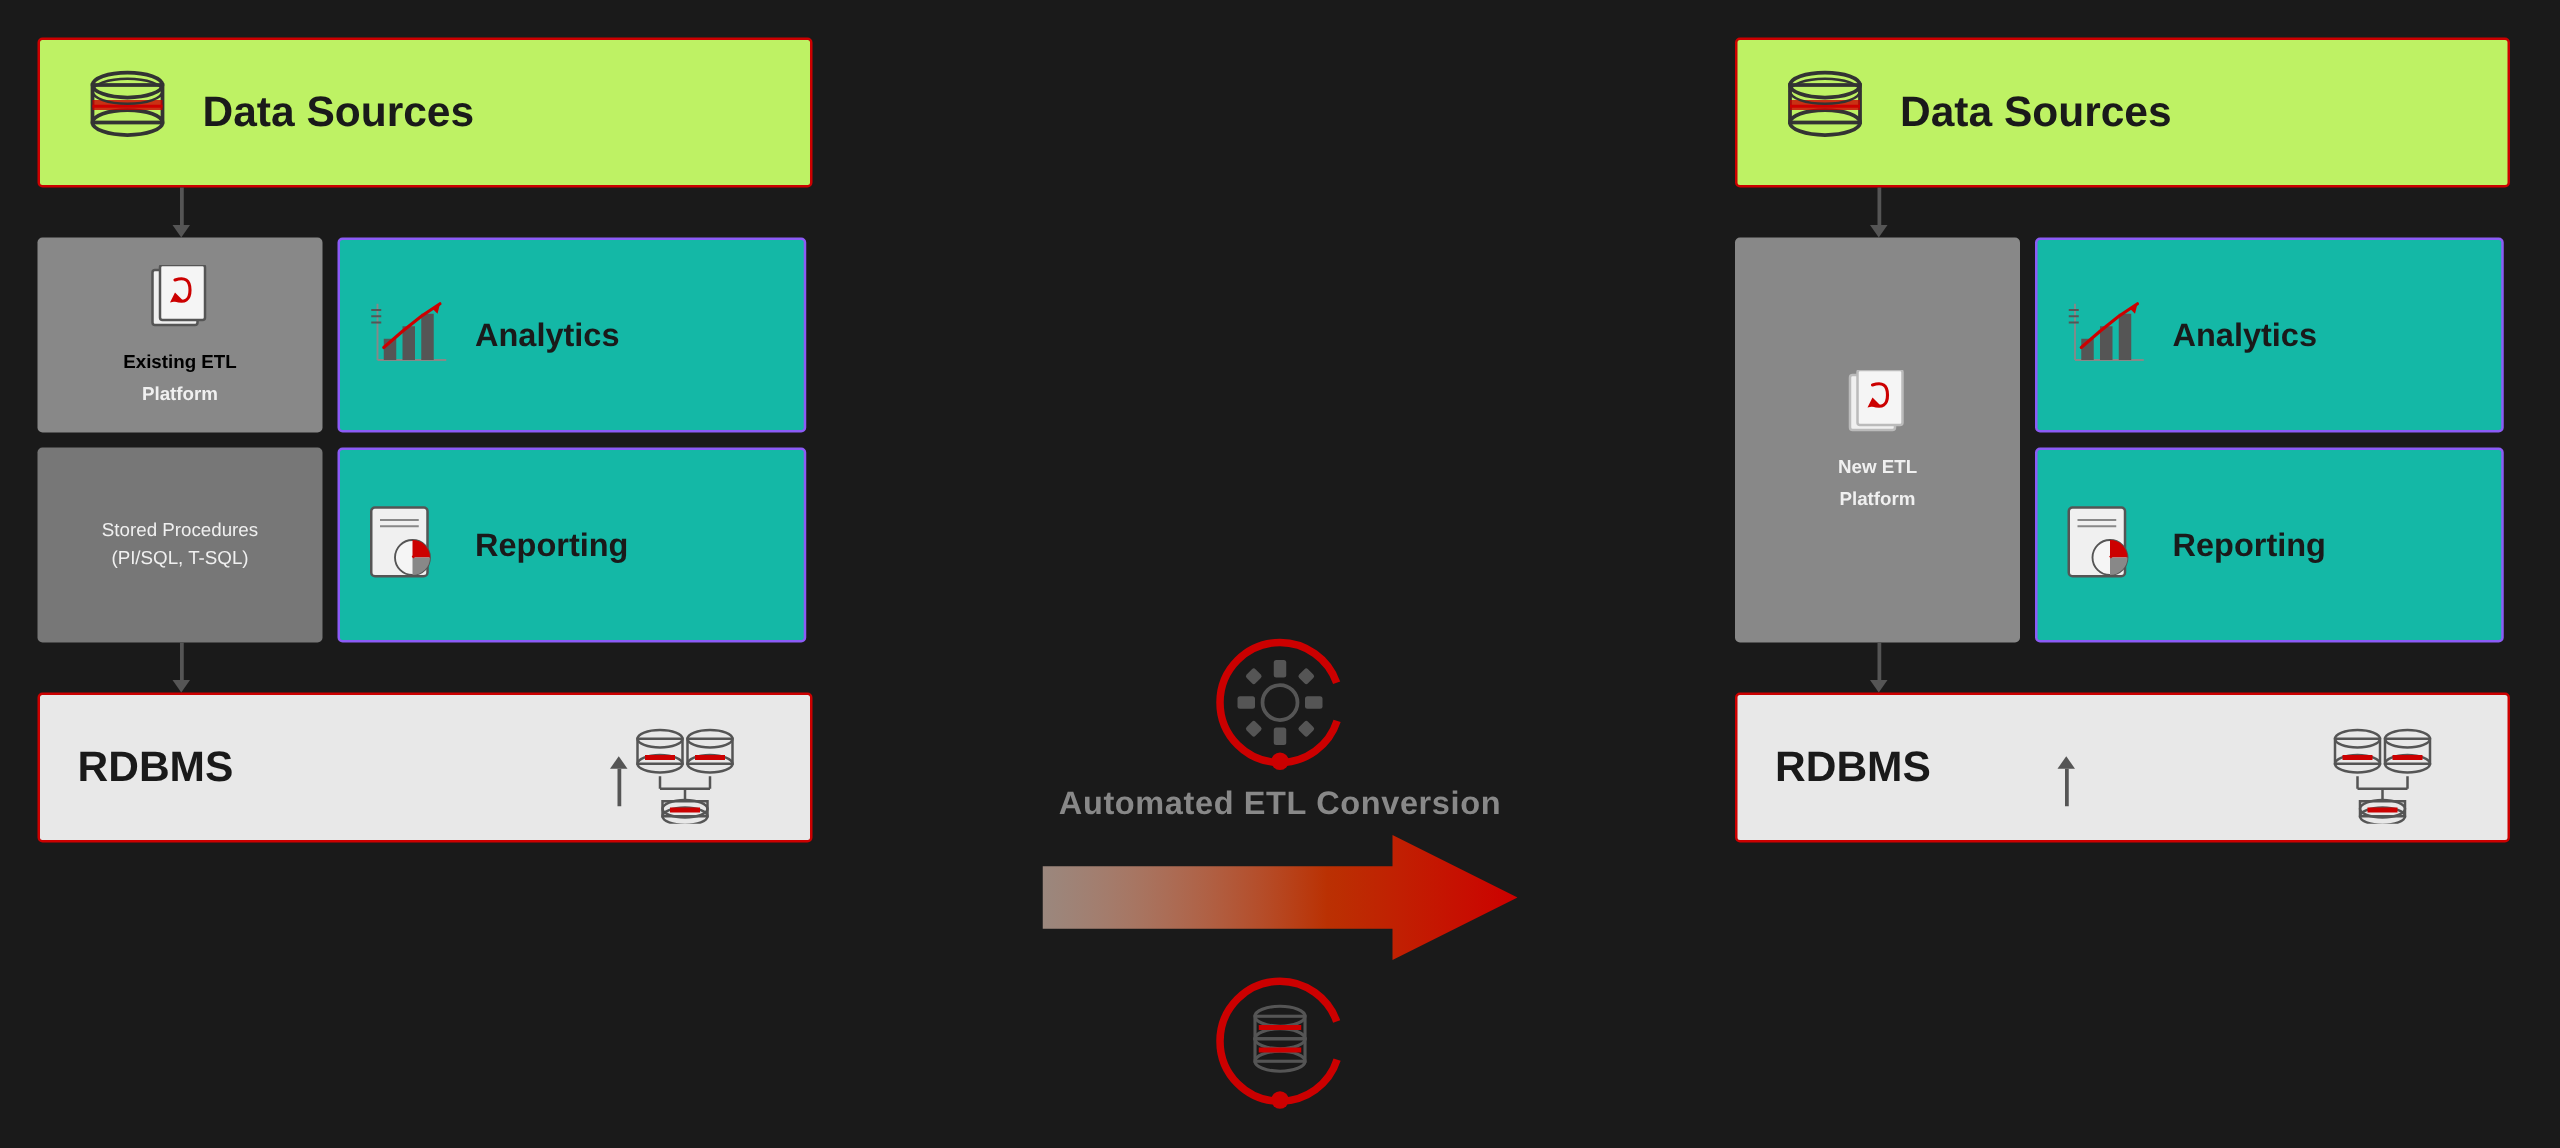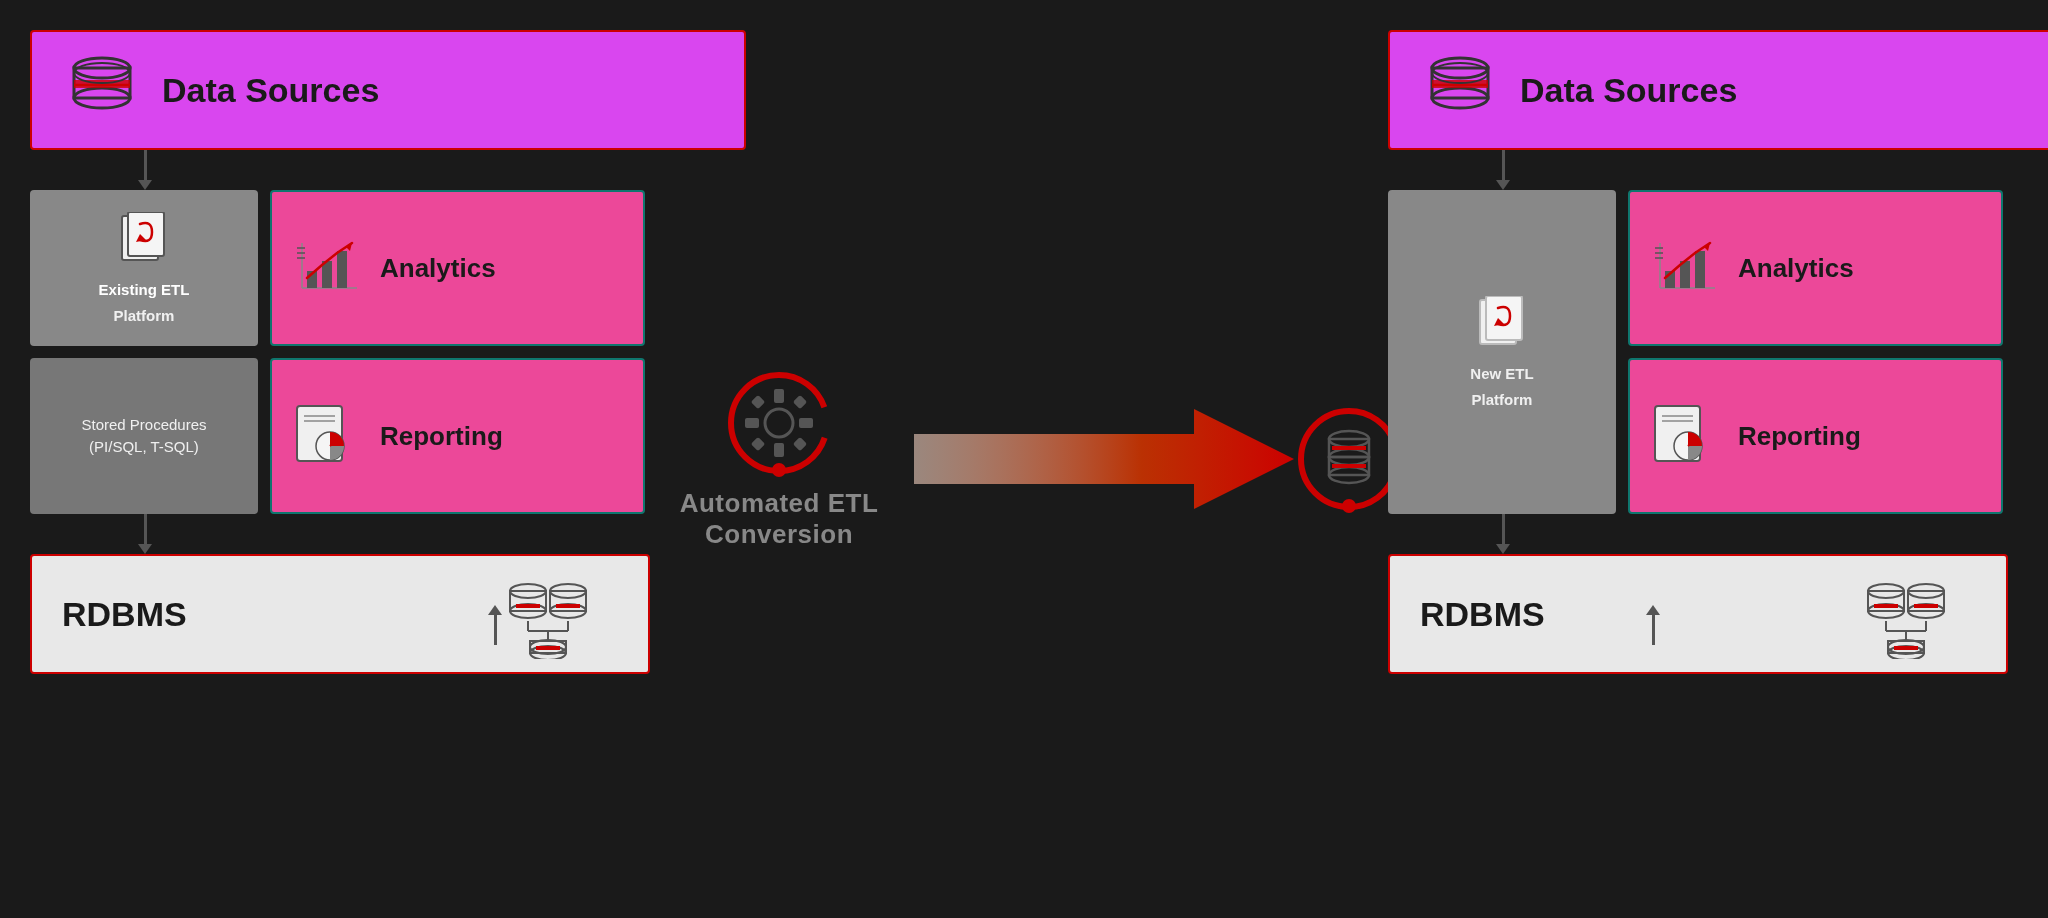--- a/index.html
+++ b/index.html
@@ -30,24 +30,24 @@
       align-items: flex-start;
       gap: 0;
       position: absolute;
       left: 30px;
       top: 30px;
       width: 630px;
     }
 
     
     .data-sources-box {
-      background: #d946ef;
+      background: #bef264;
       border: 2.5px solid #cc0000;
       border-radius: 4px;
-      width: 716px;
+      width: 620px;
       height: 120px;
       display: flex;
       align-items: center;
       padding: 0 30px;
       gap: 20px;
     }
 
     .middle-row {
       display: flex;
       gap: 12px;
@@ -87,22 +87,22 @@
       padding: 10px;
     }
 
     .analytics-reporting-col {
       display: flex;
       flex-direction: column;
       gap: 12px;
     }
 
     .analytics-box, .reporting-box {
-      background: #ec4899;
-      border: 2px solid #0f766e;
+      background: #14b8a6;
+      border: 2px solid #8b5cf6;
       border-radius: 4px;
       width: 375px;
       height: 156px;
       display: flex;
       align-items: center;
       padding: 0 20px;
       gap: 18px;
     }
 
     
@@ -120,21 +120,21 @@
 
     
     .center-area {
       position: absolute;
       left: 50%;
       transform: translateX(-50%);
       top: 0;
       width: 760px;
       height: 918px;
       display: flex;
-      flex-direction: row;
+      flex-direction: column;
       align-items: center;
       justify-content: flex-end;
       padding: 30px 0;
     }
 
     .center-top {
       display: flex;
       flex-direction: column;
       align-items: center;
       gap: 10px;
@@ -276,21 +276,21 @@
 
         <div class="etl-platform-box">
 
           <svg width="60" height="60" viewBox="0 0 60 60">
             <rect x="8" y="4" width="36" height="44" rx="2" fill="#f0f0f0" stroke="#555" stroke-width="2"></rect>
             <rect x="14" y="0" width="36" height="44" rx="2" fill="#f5f5f5" stroke="#555" stroke-width="2"></rect>
 
             <path d="M26 12 Q38 8 38 20 Q38 32 26 28" fill="none" stroke="#cc0000" stroke-width="2.5" stroke-linecap="round"></path>
             <polygon points="26,22 22,30 32,28" fill="#cc0000"></polygon>
           </svg>
-          <span style="font-size:15px;font-weight:700;color:#ffffff;line-height:1.3;">Existing ETL</span>
+          <span style="font-size:15px;font-weight:700;color:#000000;line-height:1.3;">Existing ETL</span>
           <span style="font-size:15px;font-weight:700;color:#f0f0f0;">Platform</span>
         </div>
 
         <div class="stored-proc-box">
           <span style="font-size:15px;font-weight:400;color:#f0f0f0;line-height:1.5;text-align:center;">Stored Procedures<br>(PI/SQL, T-SQL)</span>
         </div>
       </div>
 
       <div class="analytics-reporting-col">
 

